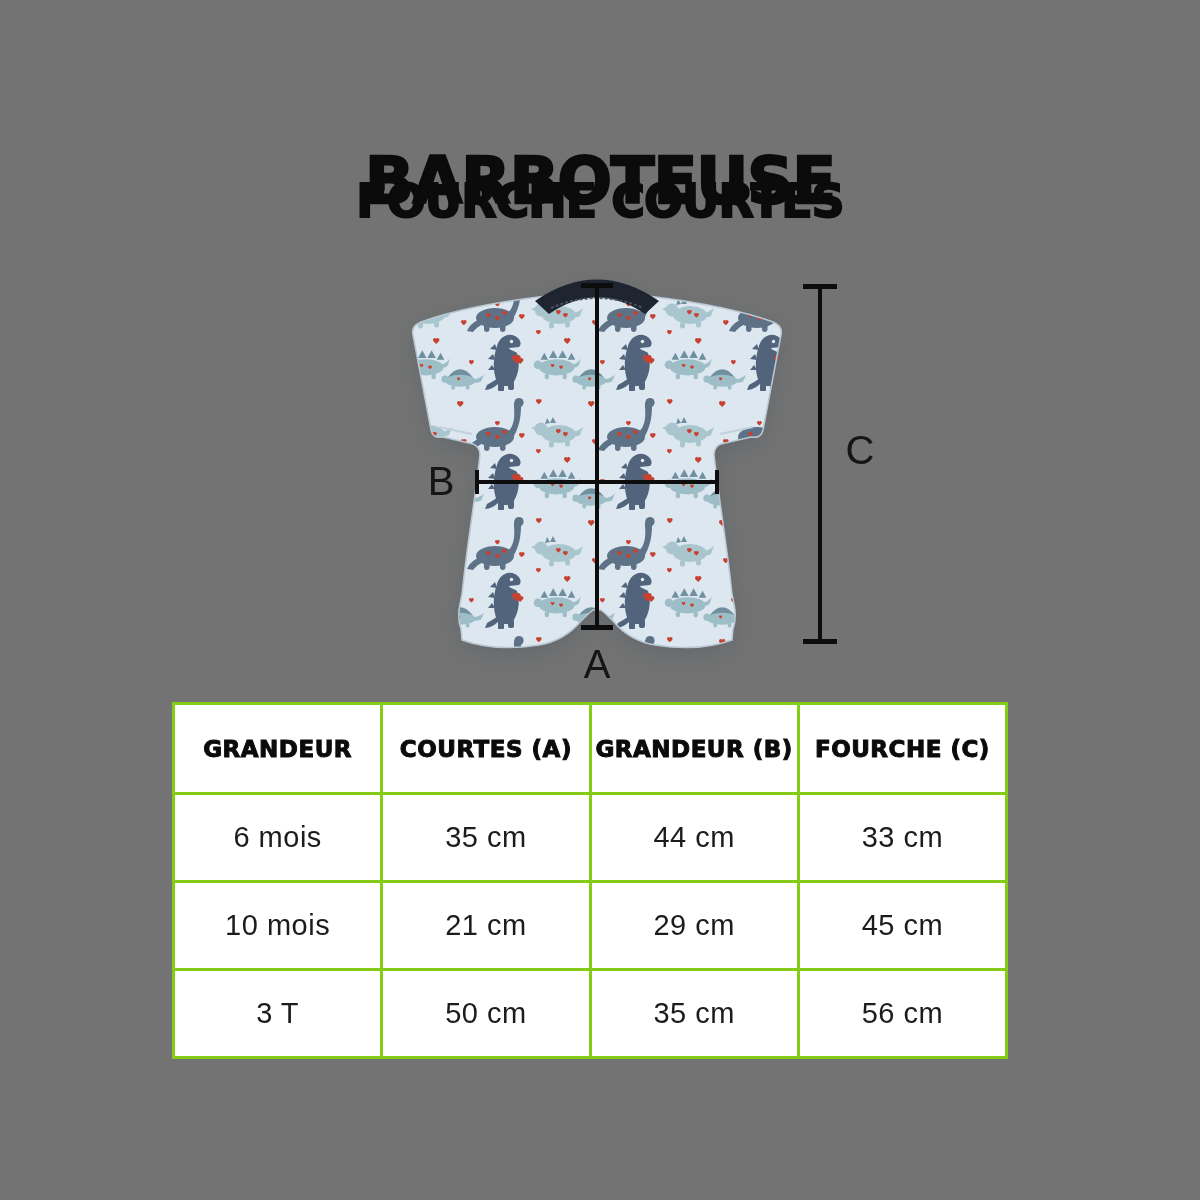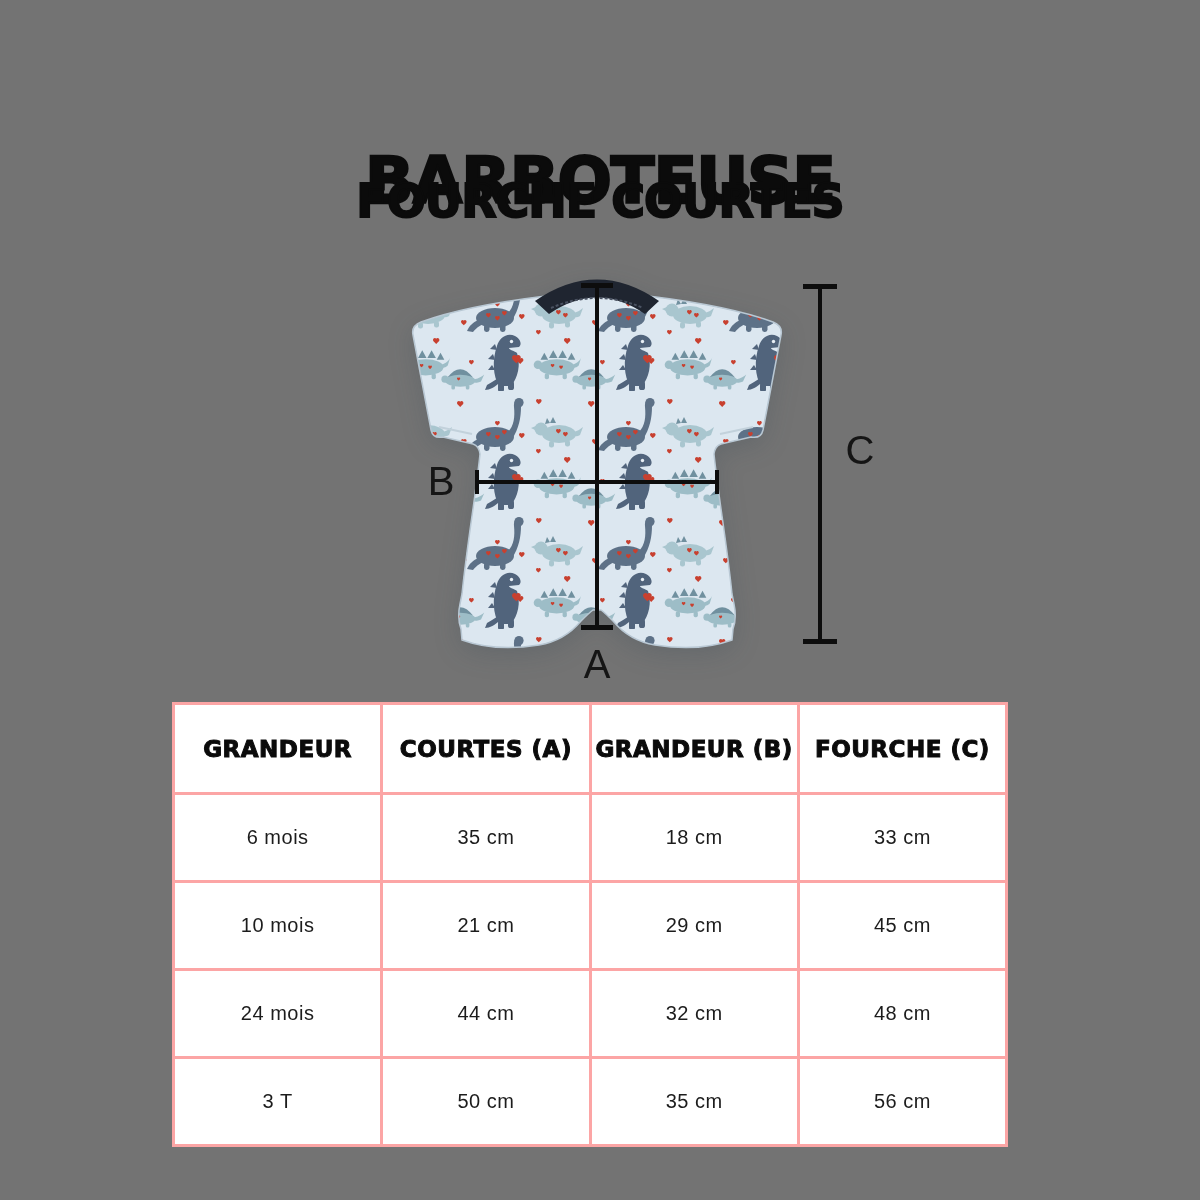--- a/index.html
+++ b/index.html
@@ -40,29 +40,29 @@
   .c-cap-bot{left:803px;top:639px;width:34px;height:5px;}
   .lbl-a{left:573px;top:644px;}
   .lbl-b{left:417px;top:461px;}
   .lbl-c{left:836px;top:430px;}
 
   table.size-table{
     position:absolute;left:172px;top:702px;width:836px;
     border-collapse:collapse;table-layout:fixed;background:#fff;
   }
   .size-table th,.size-table td{
-    border:3px solid #fca5a5;text-align:center;vertical-align:middle;padding:0;
+    border:3px solid #84cc16;text-align:center;vertical-align:middle;padding:0;
   }
   .size-table th{
     height:87px;font-size:23px;letter-spacing:0.5px;
     font-family:"DejaVu Sans","Liberation Sans",sans-serif;font-weight:bold;
     -webkit-text-stroke:1px #0b0b0b;color:#0b0b0b;
   }
   .size-table td{
-    height:85px;font-size:20px;font-weight:400;color:#1c1c1c;
+    height:85px;font-size:29px;font-weight:400;color:#1c1c1c;
     font-family:"Liberation Sans",sans-serif;letter-spacing:0.5px;
   }
 </style>
 </head>
 <body>
 
 <div class="page">
 
   <h1 class="title display">BARBOTEUSE</h1>
   <div class="subtitle display">FOURCHE COURTES</div>
@@ -189,36 +189,30 @@
         <th>GRANDEUR</th>
         <th>COURTES (A)</th>
         <th>GRANDEUR (B)</th>
         <th>FOURCHE (C)</th>
       </tr>
     </thead>
     <tbody>
       <tr>
         <td>6 mois</td>
         <td>35 cm</td>
-        <td>18 cm</td>
+        <td>44 cm</td>
         <td>33 cm</td>
       </tr>
       <tr>
         <td>10 mois</td>
         <td>21 cm</td>
         <td>29 cm</td>
         <td>45 cm</td>
       </tr>
       <tr>
-        <td>24 mois</td>
-        <td>44 cm</td>
-        <td>32 cm</td>
-        <td>48 cm</td>
-      </tr>
-      <tr>
         <td>3 T</td>
         <td>50 cm</td>
         <td>35 cm</td>
         <td>56 cm</td>
       </tr>
     </tbody>
   </table>
 
 </div>
 

